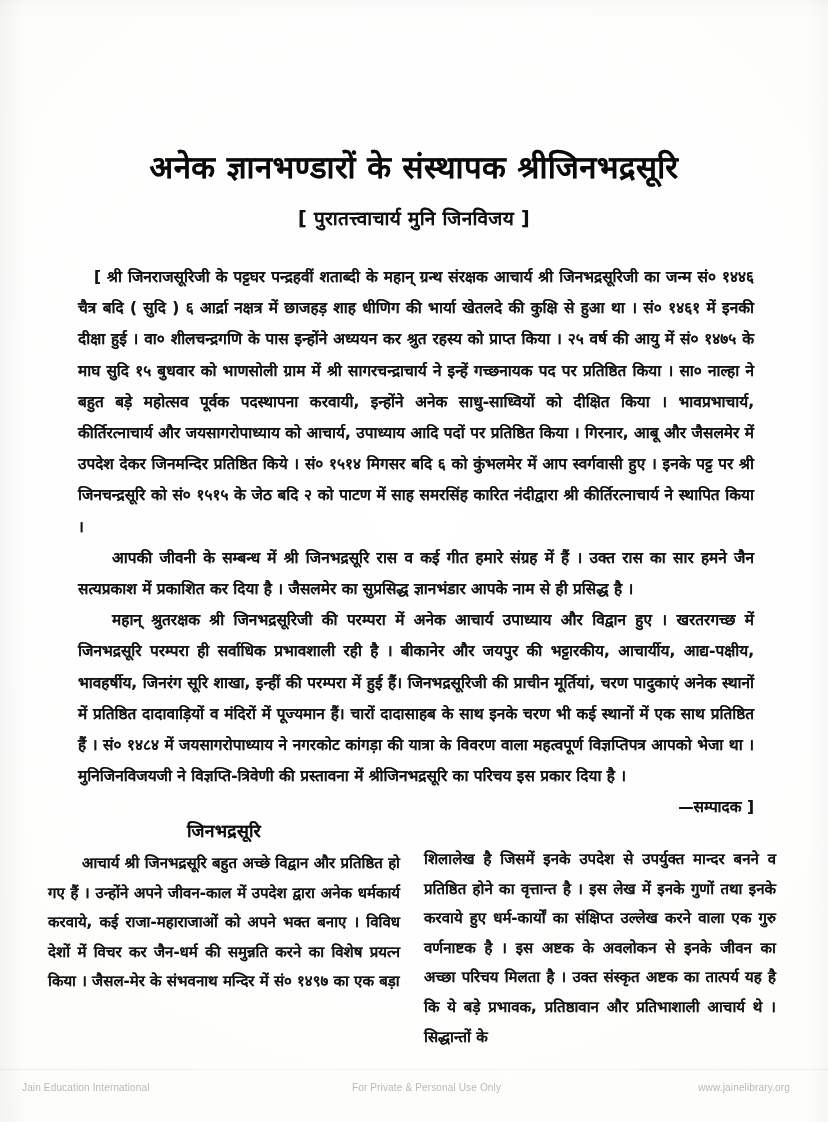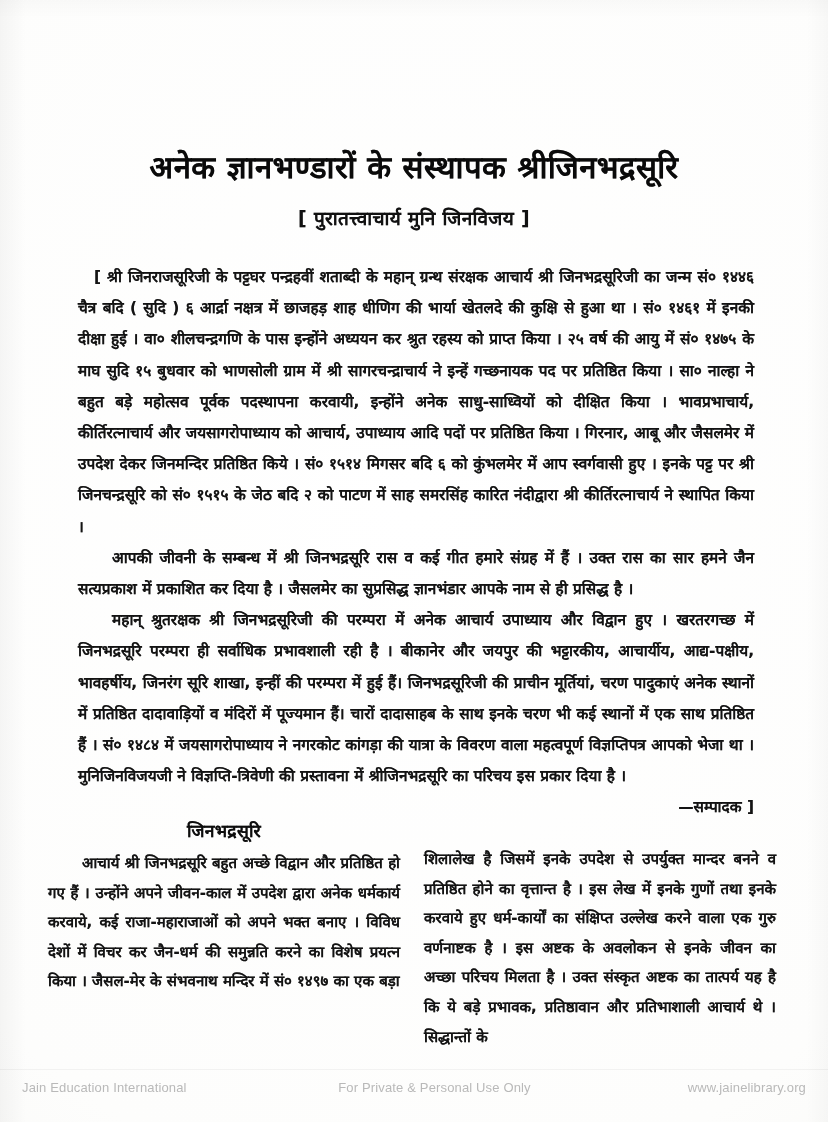--- a/index.html
+++ b/index.html
@@ -127,27 +127,27 @@
   .col .para {
     font-size: 15px;
     line-height: 29.6px;
   }
   .col-spacer { height: 27px; }
 
   
   .footer {
     position: absolute;
     left: 0;
-    right: 0;
+    right: 16px;
     bottom: 26px;
     height: 18px;
     display: flex;
     align-items: center;
     font-family: "Liberation Sans", sans-serif;
-    font-size: 13px;
+    font-size: 10px;
     color: #b9b9b9;
     letter-spacing: 0.15px;
   }
   .footer-left  { position: absolute; left: 22px; }
   .footer-mid   { position: absolute; left: 0; right: 0; text-align: center; padding-left: 41px; }
   .footer-right { position: absolute; right: 22px; }
   .footer-rule {
     position: absolute;
     left: 0; right: 0;
     bottom: 52px;

